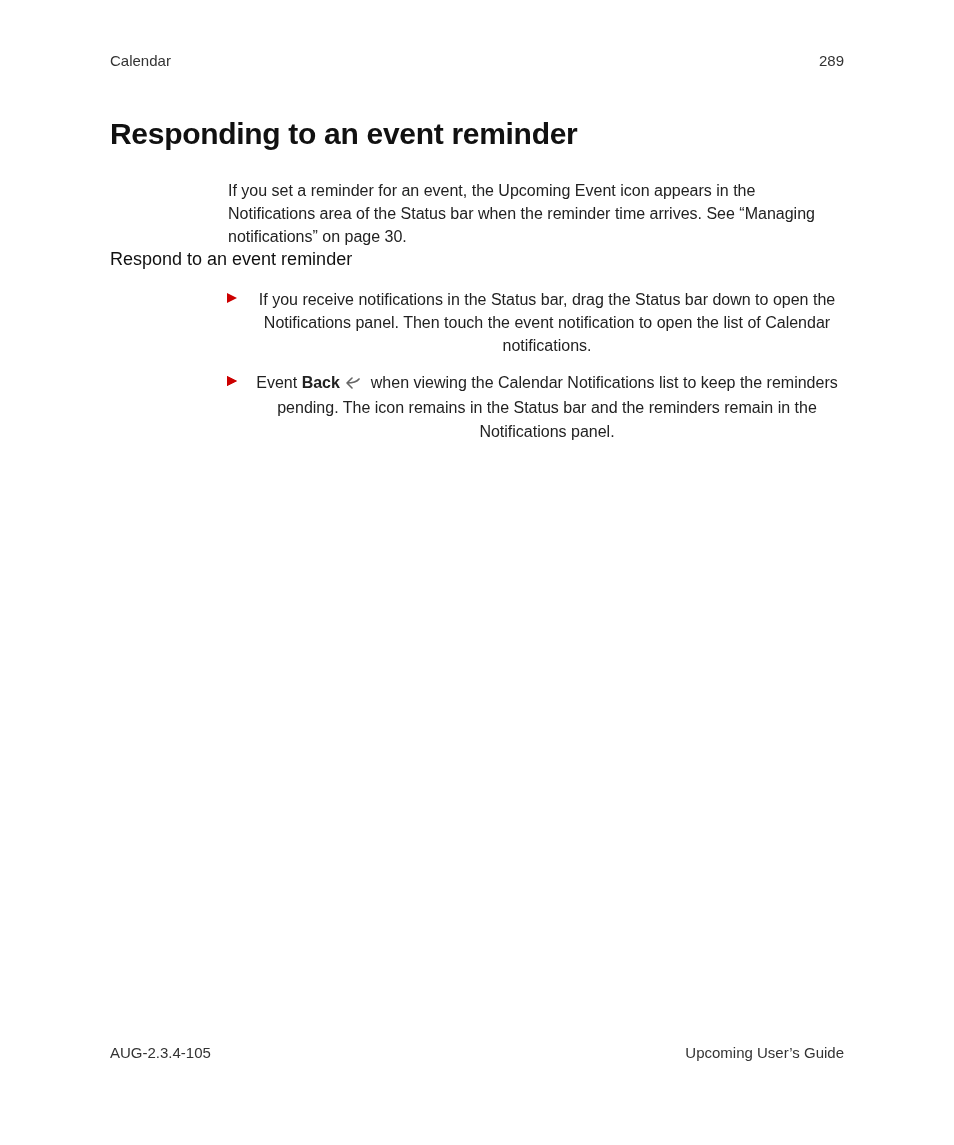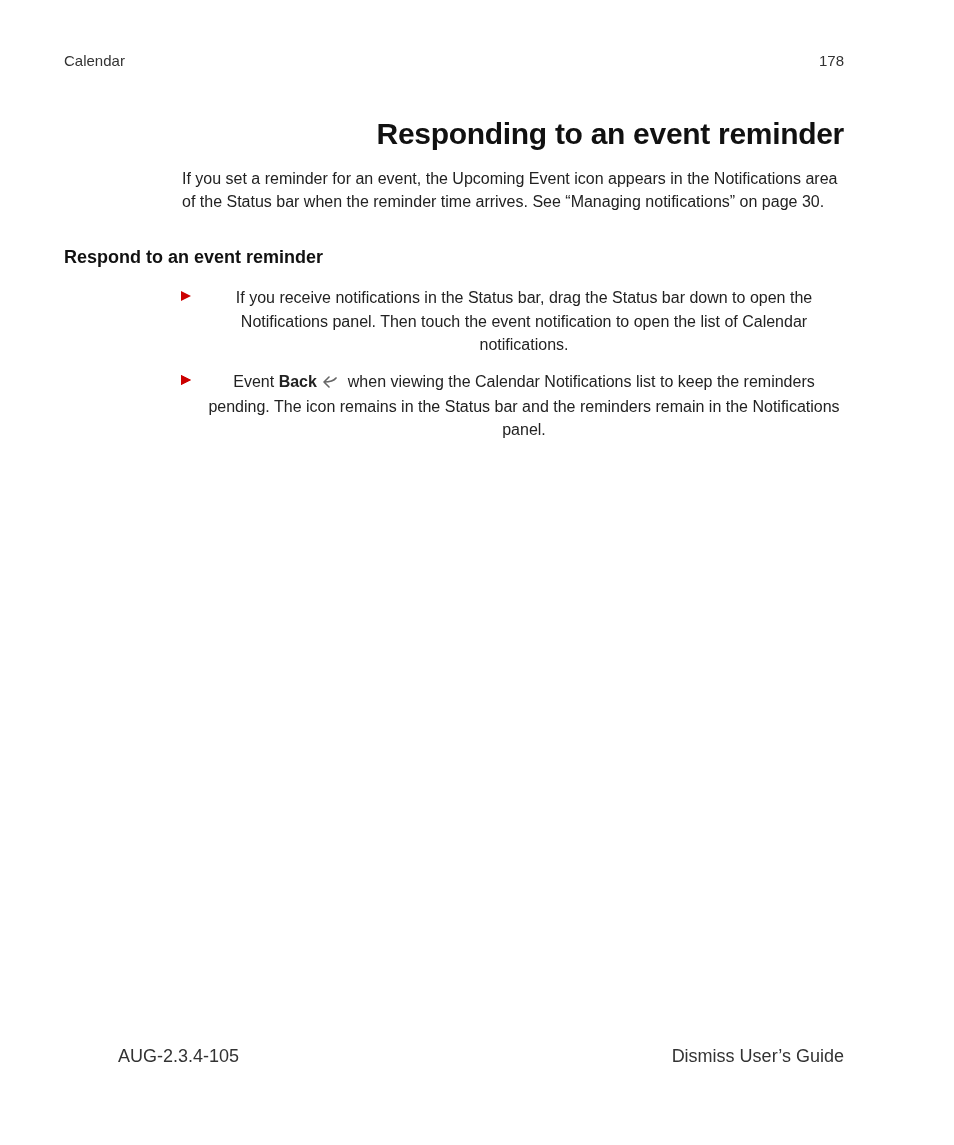--- a/index.html
+++ b/index.html
@@ -5,47 +5,45 @@
     * { margin: 0; padding: 0; box-sizing: border-box; }
     body {
       font-family: "Helvetica Neue", Helvetica, Arial, sans-serif;
       background: #fff;
       width: 954px;
       height: 1145px;
       position: relative;
       color: #222;
     }
     .page {
-      padding: 52px 110px 0 64px;
+      padding: 52px 110px 0 110px;
     }
     .header-row {
       display: flex;
       justify-content: space-between;
       font-size: 15px;
       color: #333;
       margin-bottom: 48px;
     }
     .title {
       font-size: 30px;
       font-weight: 700;
       color: #111;
-      margin-bottom: 16px;
+      margin-bottom: 28px;
       letter-spacing: -0.3px;
-      text-align: right;
     }
     .intro {
       margin-left: 118px;
       font-size: 16px;
       line-height: 1.45;
       color: #222;
-      margin-bottom: 34px;
     }
     .subhead {
       font-size: 18px;
-      font-weight: 700;
+      font-weight: 400;
       color: #111;
       margin-bottom: 18px;
     }
     .bullets {
       margin-left: 118px;
       text-align: center;
     }
     .bullet-item {
       position: relative;
       padding-left: 22px;
@@ -61,37 +59,36 @@
     }
     .bullet-marker svg { display: block; }
     .bold { font-weight: 700; }
     .back-icon {
       display: inline-block;
       vertical-align: -2px;
       margin: 0 2px;
     }
     .footer-row {
       position: absolute;
-      bottom: 78px;
+      bottom: 84px;
       left: 110px;
       right: 110px;
       display: flex;
       justify-content: space-between;
-      font-size: 18px;
+      font-size: 15px;
       color: #333;
-      margin-left: 8px;
     }
   </style>
 </head>
 <body>
 
 <div class="page">
   <div class="header-row">
     <span>Calendar</span>
-    <span>178</span>
+    <span>289</span>
   </div>
 
   <h1 class="title">Responding to an event reminder</h1>
 
   <p class="intro">If you set a reminder for an event, the Upcoming Event icon appears in the Notifications area of the Status bar when the reminder time arrives. See “Managing notifications” on page 30.</p>
 
   <h2 class="subhead">Respond to an event reminder</h2>
 
   <div class="bullets">
 
@@ -128,14 +125,14 @@
         </svg>
       </span>
       <span> when viewing the Calendar Notifications list to keep the reminders pending. The icon remains in the Status bar and the reminders remain in the Notifications panel.</span>
     </div>
 
   </div>
 </div>
 
 <div class="footer-row">
   <span>AUG-2.3.4-105</span>
-  <span>Dismiss User’s Guide</span>
+  <span>Upcoming User’s Guide</span>
 </div>
 
 </body></html>

